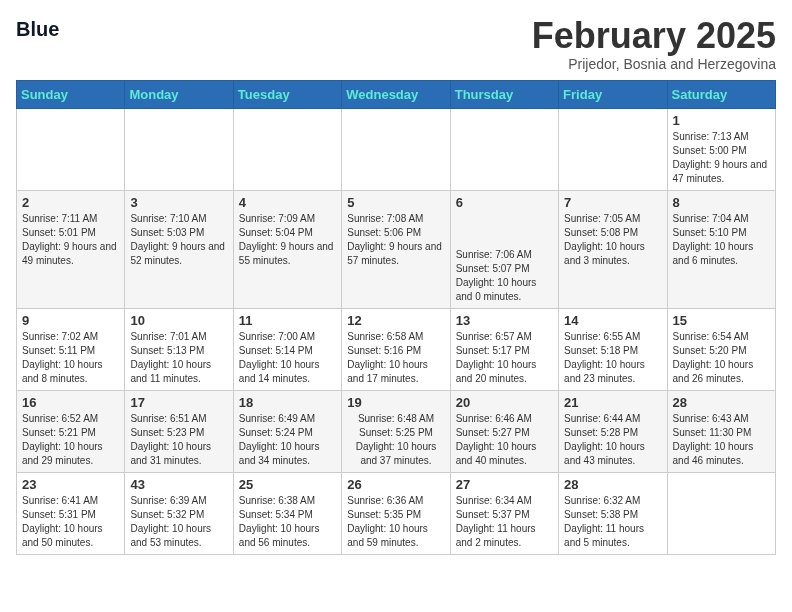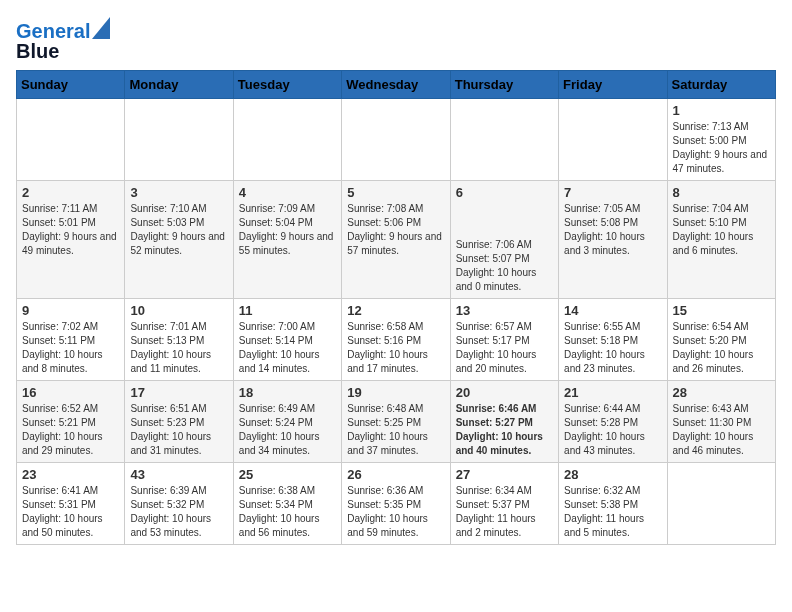--- a/index.html
+++ b/index.html
@@ -47,21 +47,21 @@
       font-size: 14px;
       color: #555;
     }
     .calendar {
       width: 100%;
       border-collapse: collapse;
       border: 1px solid #ccc;
     }
     .calendar th {
       background-color: #2a6db5;
-      color: #000000;
+      color: #5eead4;
       font-size: 13px;
       font-weight: bold;
       padding: 6px 4px;
       text-align: left;
       border: 1px solid #2060a0;
     }
     .calendar td {
       border: 1px solid #ccc;
       vertical-align: top;
       padding: 4px 5px;
@@ -88,30 +88,26 @@
     .empty-cell {
       background: #fff !important;
     }
   </style>
 </head>
 <body>
 
 <div class="header">
   <div class="logo">
     <div class="logo-wrapper">
-      <div style="display:flex; align-items:center;">
-        <span class="logo-text">
-          <span>General</span>
-        </span>
-        <svg width="18" height="22" viewBox="0 0 18 22" style="margin-left:2px;margin-top:-6px;">
-          <polygon points="0,22 18,0 18,22" fill="#2a6db5"></polygon>
-        </svg>
-      </div>
       <span class="logo-text" style="color:#0f172a; margin-top:-2px;">Blue</span>
     </div>
+  </div>
+  <div class="title-section">
+    <div class="month-title">February 2025</div>
+    <div class="location-subtitle">Prijedor, Bosnia and Herzegovina</div>
   </div>
 </div>
 
 <table class="calendar">
   <thead>
     <tr>
     <th>Sunday</th>
         <th>Monday</th>
         <th>Tuesday</th>
         <th>Wednesday</th>
@@ -237,27 +233,27 @@
 Daylight: 10 hours and 31 minutes.</div>
         </td>
         <td>
           <span class="day-number">18</span>
           <div class="day-info" style="white-space: pre-line;">Sunrise: 6:49 AM
 Sunset: 5:24 PM
 Daylight: 10 hours and 34 minutes.</div>
         </td>
         <td>
           <span class="day-number">19</span>
-          <div class="day-info" style="white-space: pre-line;">Sunrise: 6:48 AM
+          <div class="day-info" style="white-space: pre-line; text-align: center;">Sunrise: 6:48 AM
 Sunset: 5:25 PM
 Daylight: 10 hours and 37 minutes.</div>
         </td>
         <td>
           <span class="day-number">20</span>
-          <div class="day-info" style="white-space: pre-line; font-weight: bold;">Sunrise: 6:46 AM
+          <div class="day-info" style="white-space: pre-line;">Sunrise: 6:46 AM
 Sunset: 5:27 PM
 Daylight: 10 hours and 40 minutes.</div>
         </td>
         <td>
           <span class="day-number">21</span>
           <div class="day-info" style="white-space: pre-line;">Sunrise: 6:44 AM
 Sunset: 5:28 PM
 Daylight: 10 hours and 43 minutes.</div>
         </td>
         <td>

